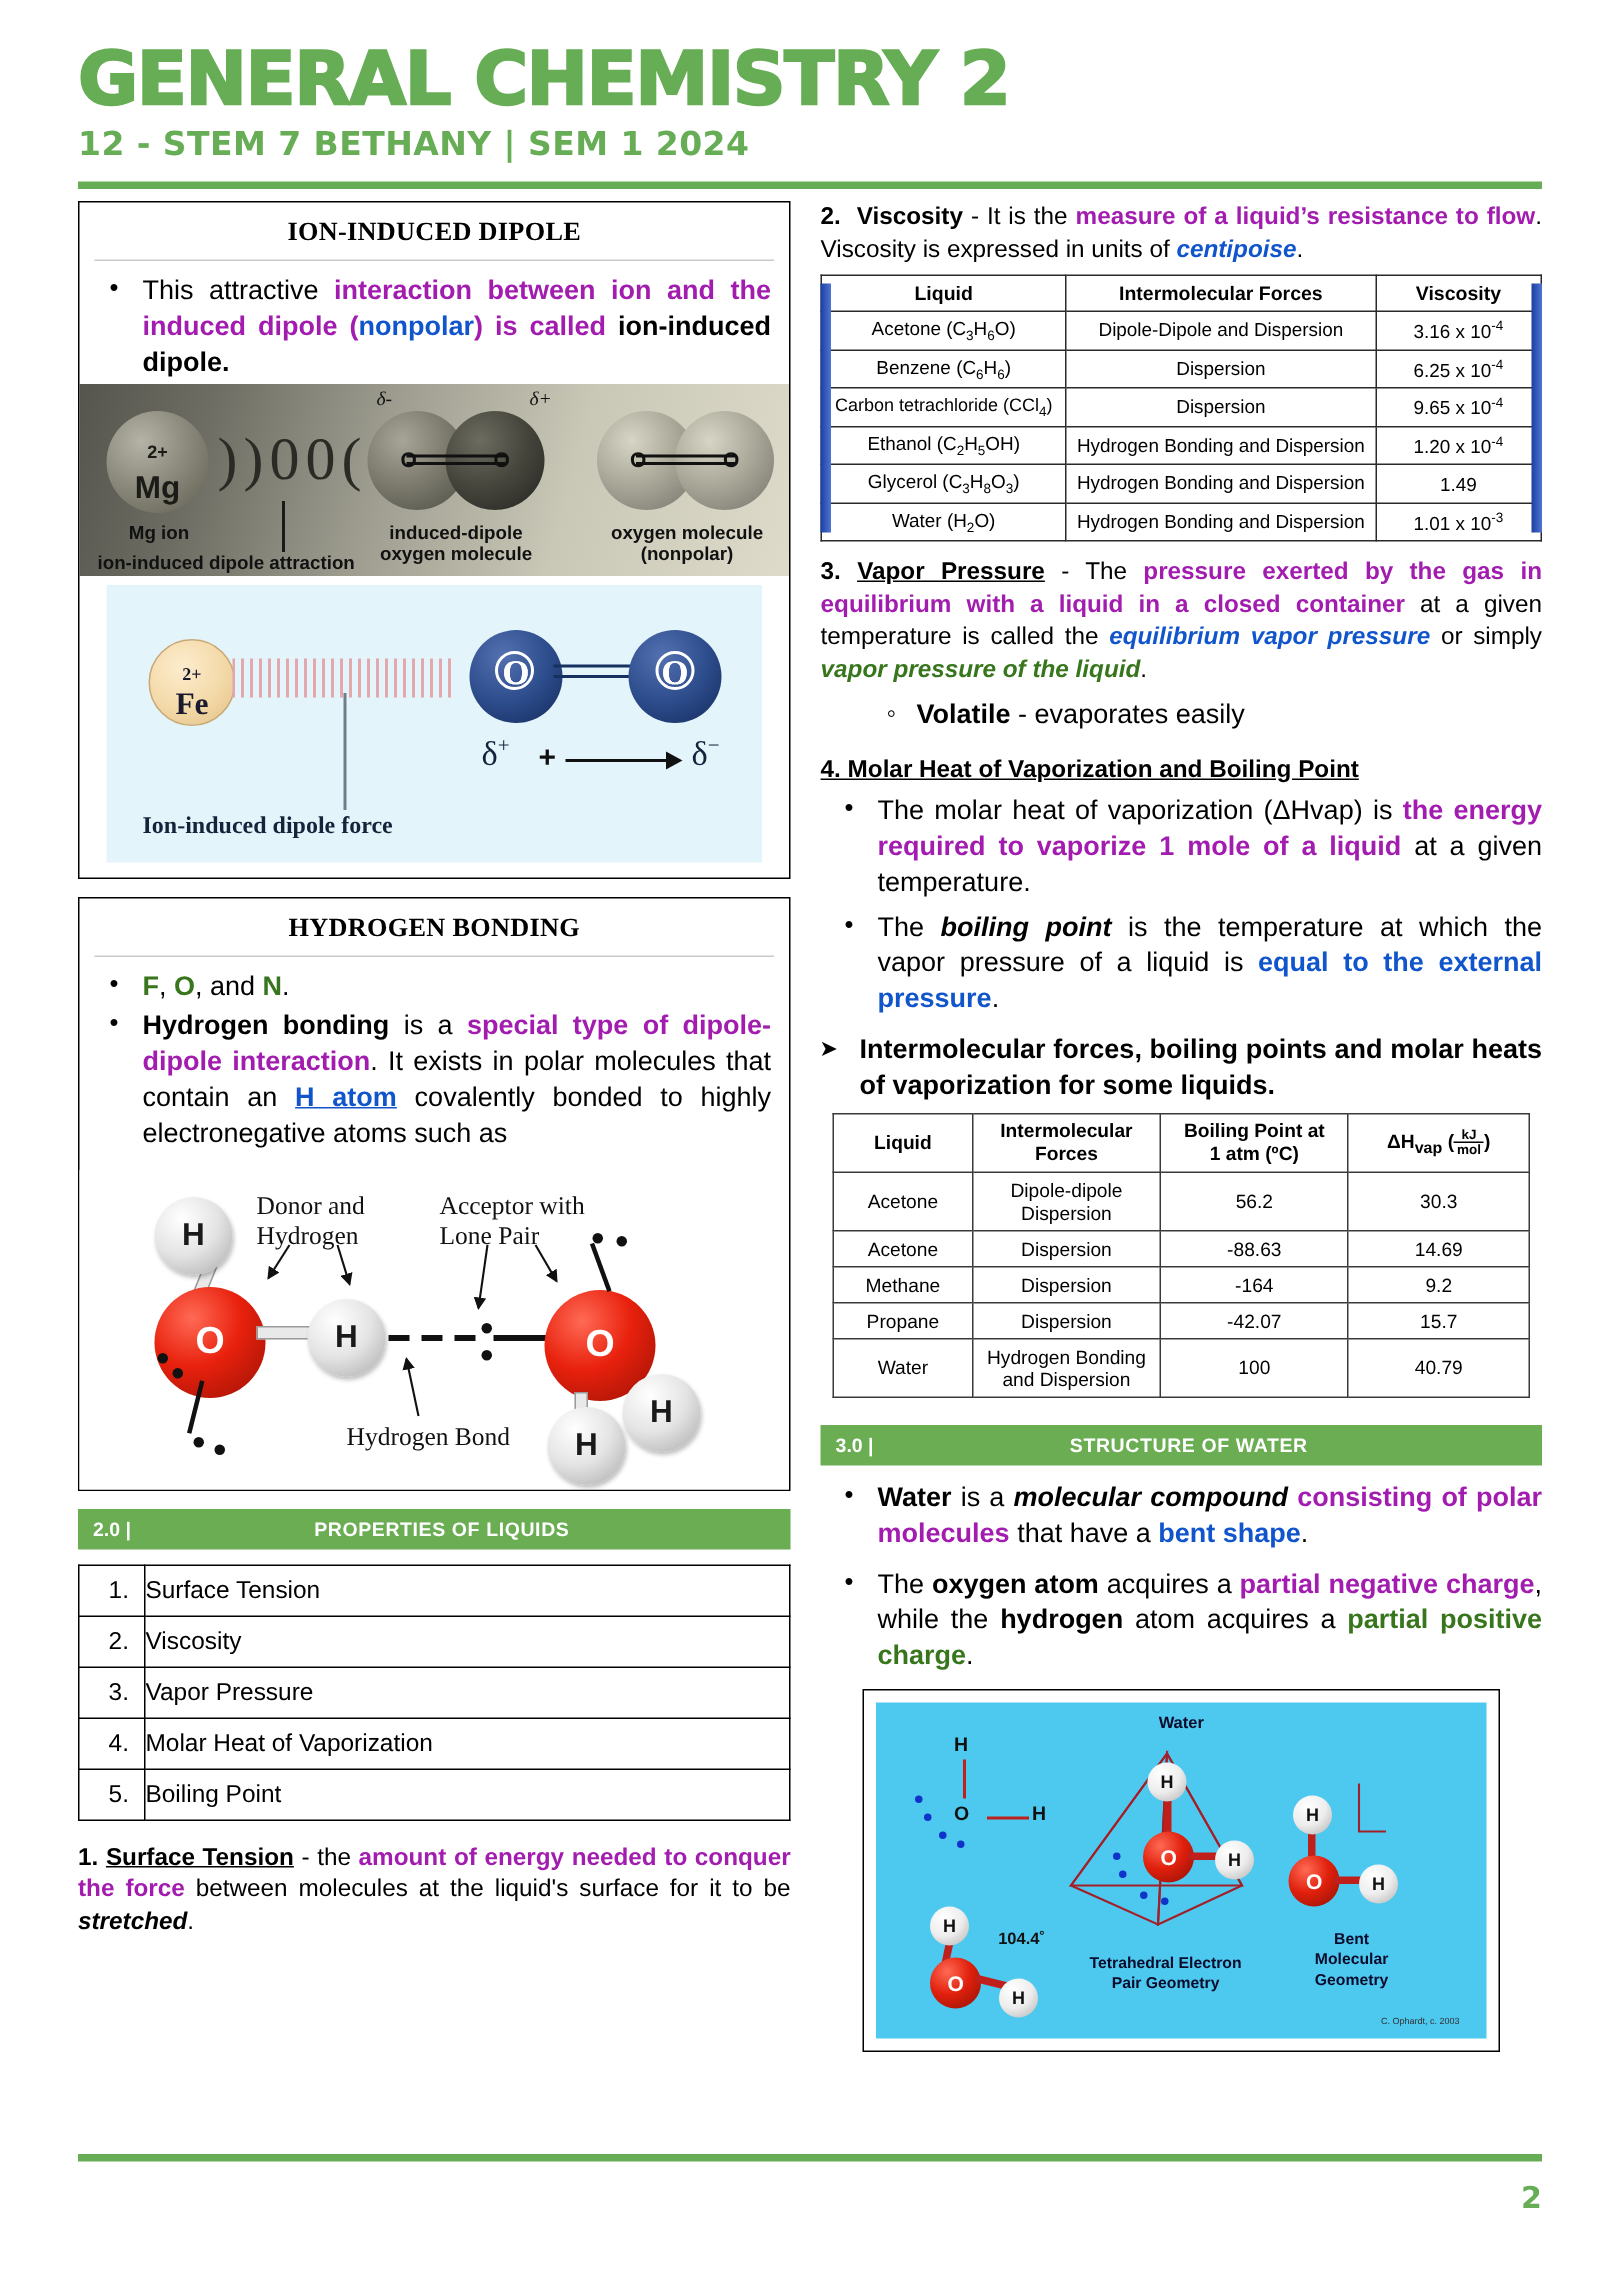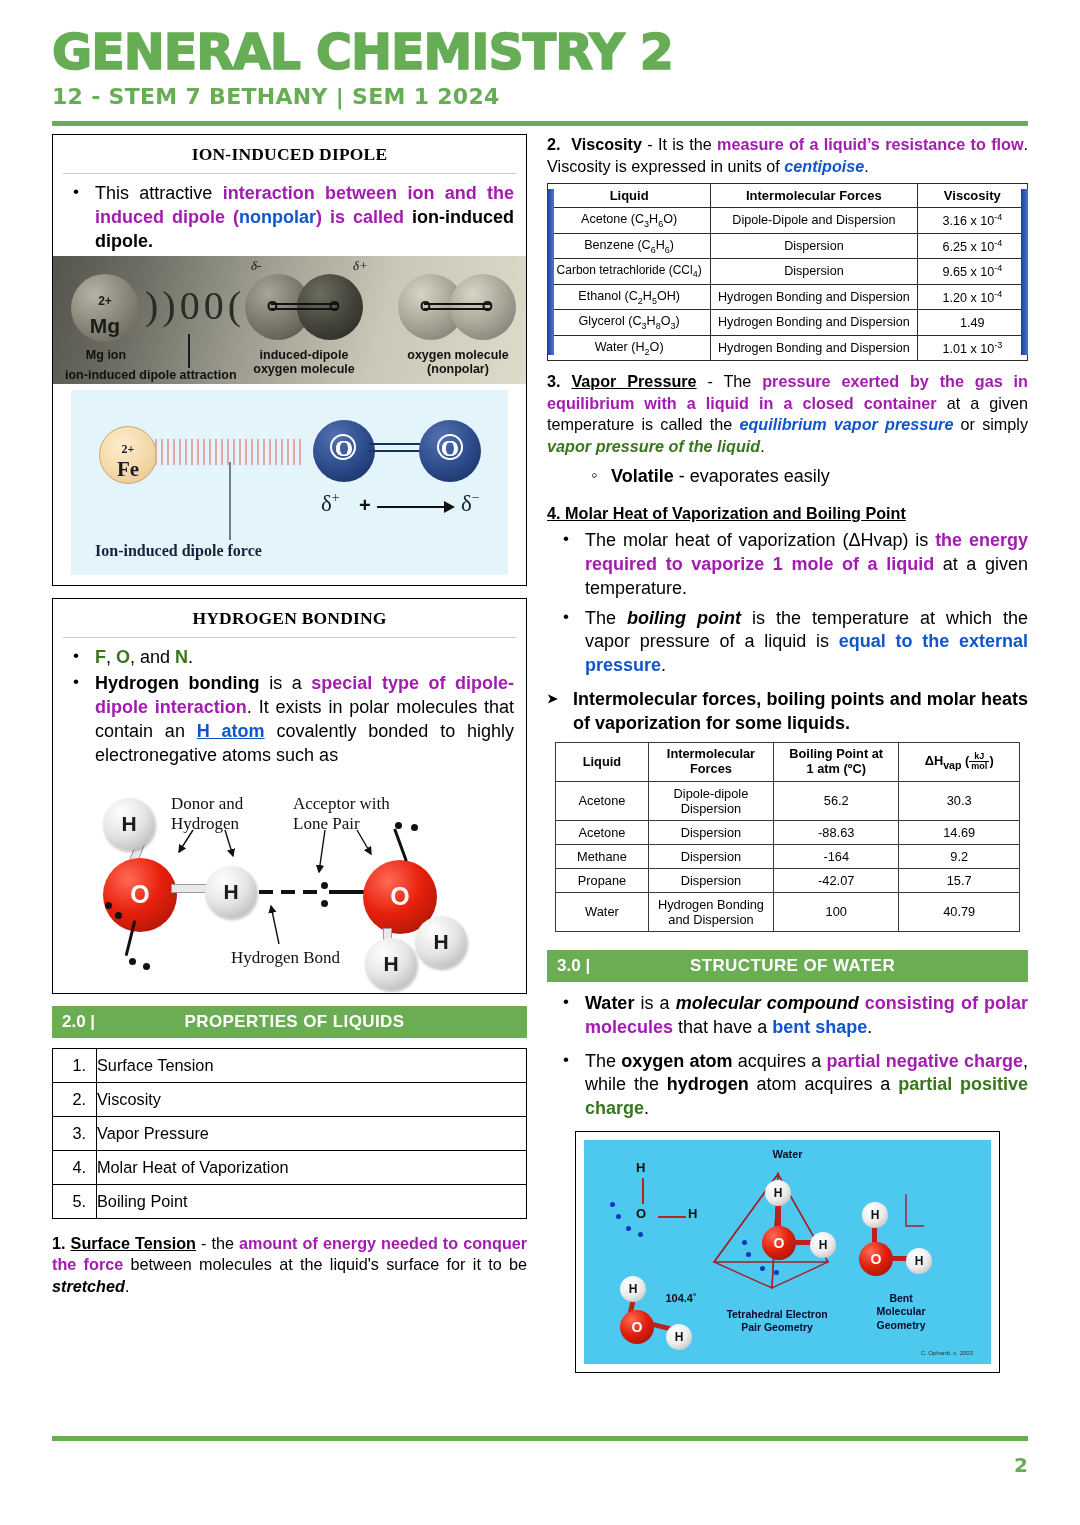--- a/index.html
+++ b/index.html
@@ -163,21 +163,21 @@
   .hb-H:after { content:"H"; position:absolute; left:0; right:0; top:14px; text-align:center;
     color:#1a1a1a; font-weight:bold; font-size:21px; font-family:"Liberation Sans", sans-serif; }
   .hb-lbl { position:absolute; font-family:"Liberation Serif", serif; font-size:17px;
     color:#111; text-align:left; line-height:1.2; }
   .hb-dot { position:absolute; width:7px; height:7px; border-radius:50%; background:#111; }
   .hb-stick { position:absolute; background:#e9e9e9; border:1px solid #9a9a9a; }
   .hb-blk { position:absolute; background:#111; }
 
   
   .secbar {
-    background:#6AAD52; color:#ffffff; font-weight:bold; font-size:17px;
+    background:#6AAD52; color:#ffffff; font-weight:bold; font-size:13px;
     padding:6px 10px; display:flex; align-items:center; margin:4px 0 10px 0;
   }
   .secbar .num { width:70px; }
   .secbar .nm { flex:1; text-align:center; letter-spacing:0.4px; padding-right:60px;}
 
   
   table.plist { width:100%; border-collapse:collapse; }
   table.plist td { border:1.5px solid #000; padding:7px 4px 7px 0; font-size:16.3px; }
   table.plist td.n { width:44px; text-align:right; padding-right:10px; }
 

